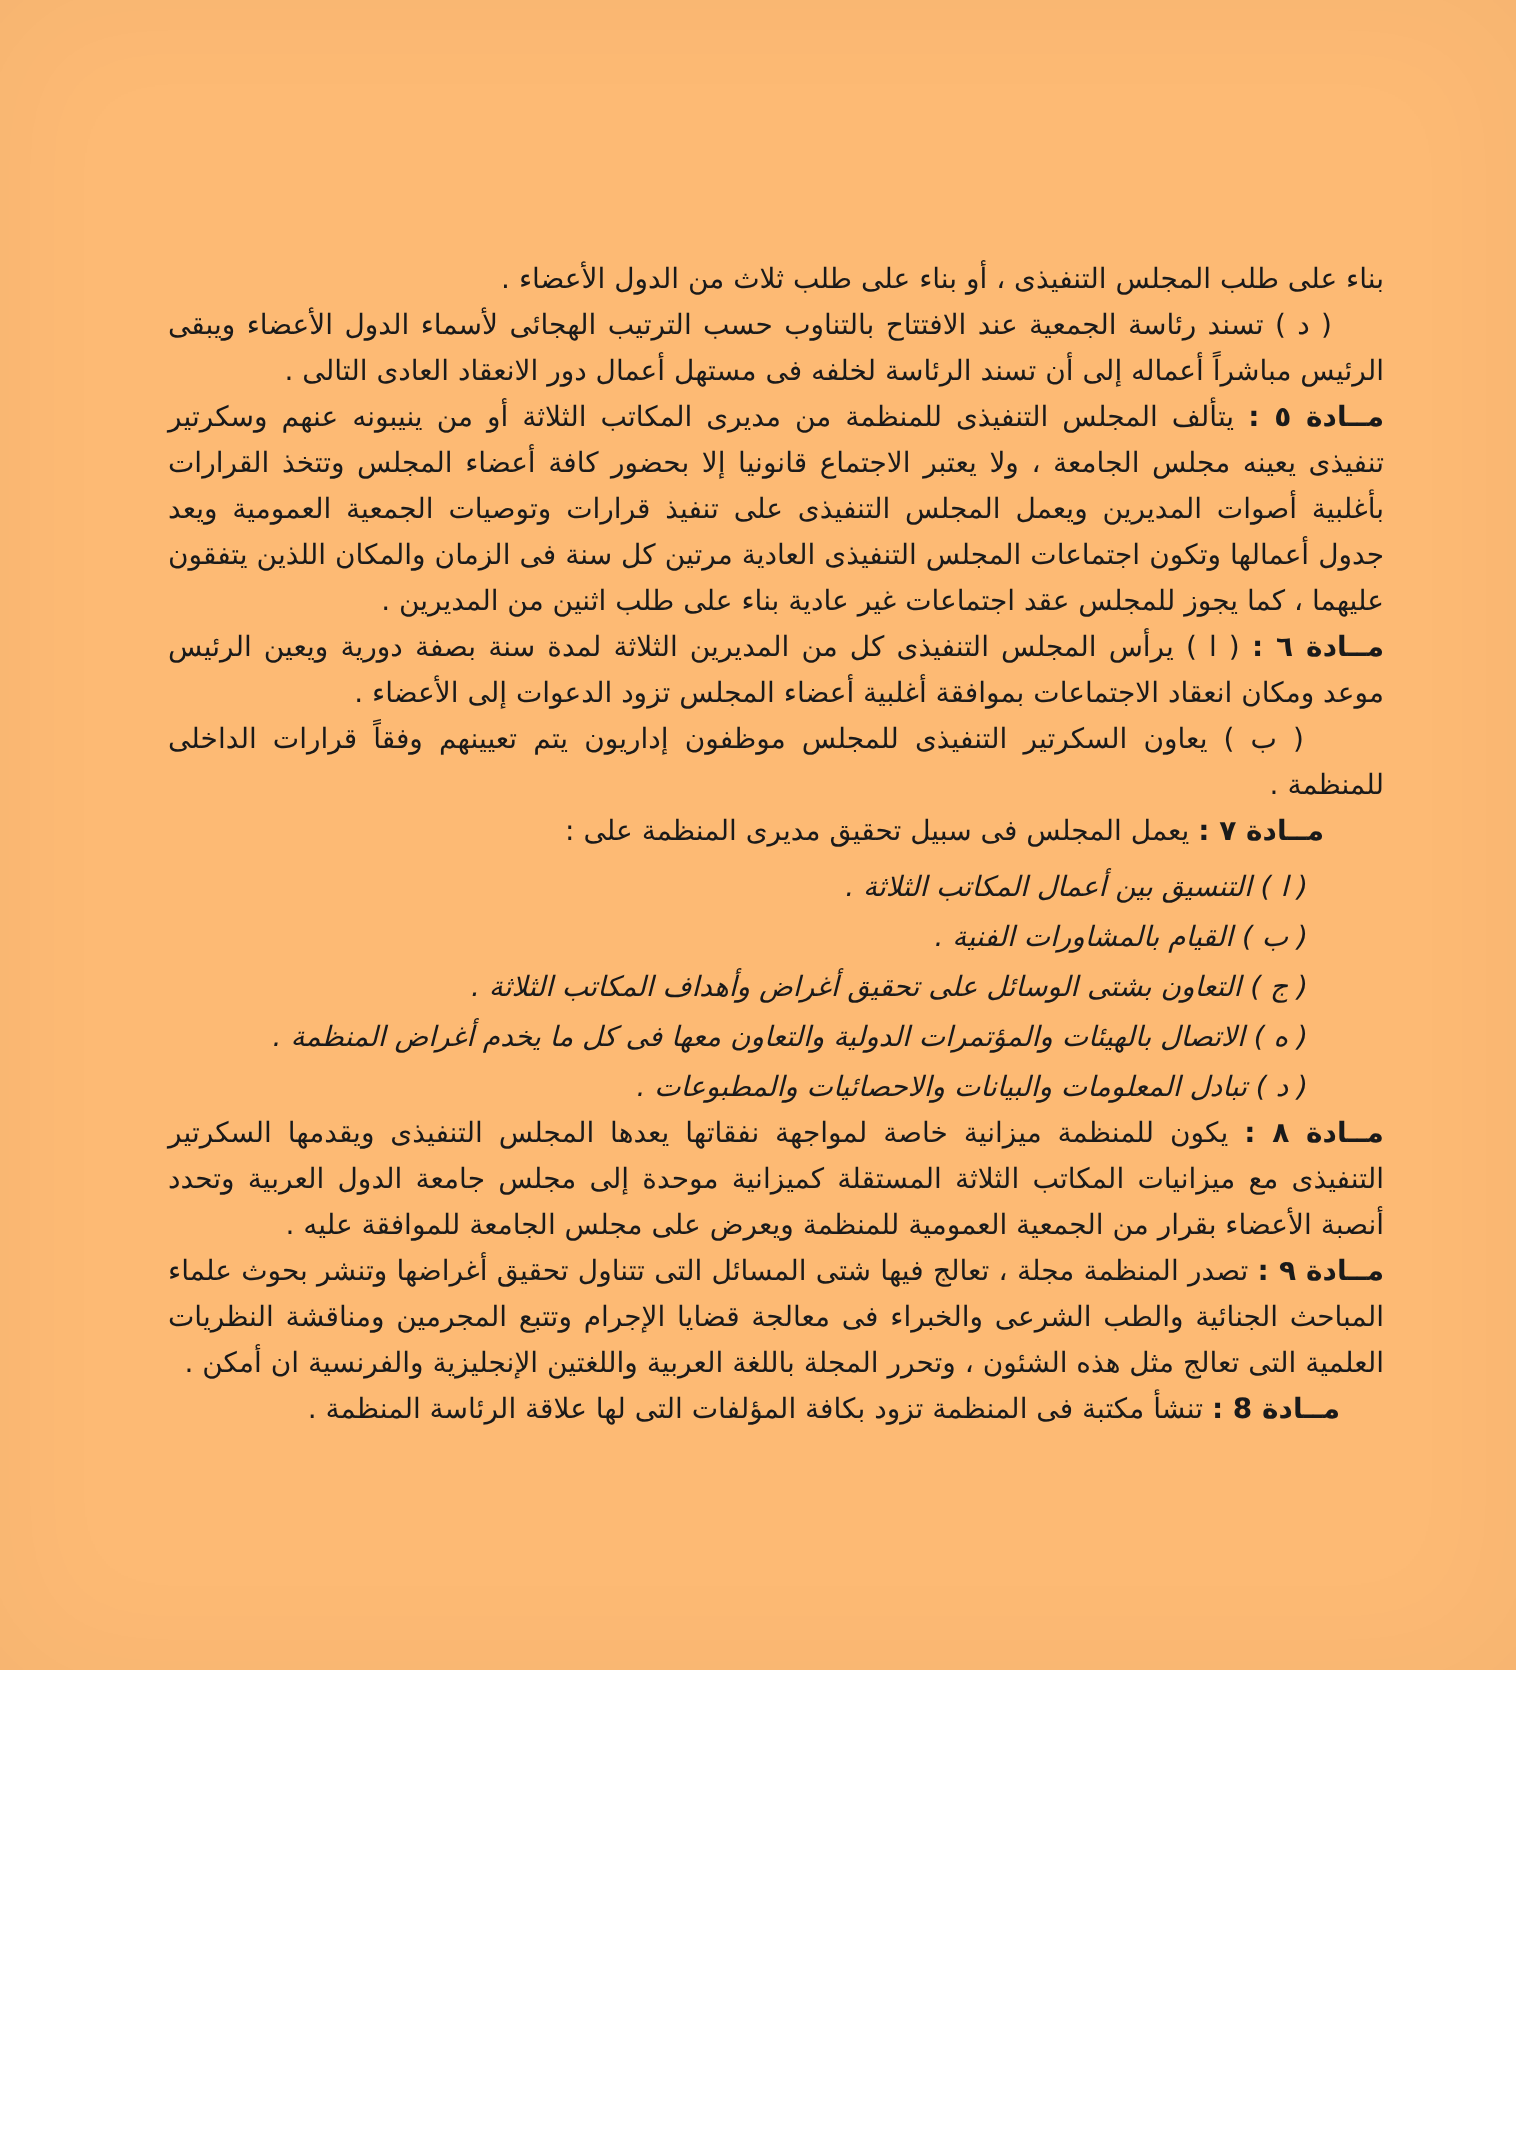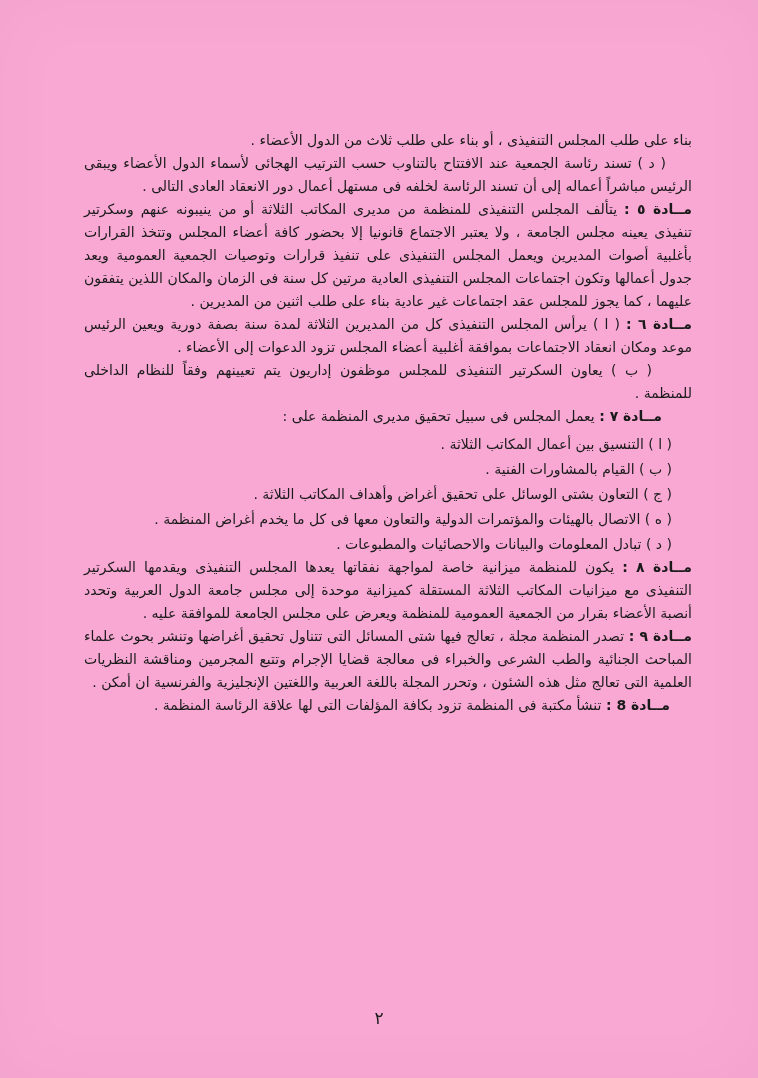--- a/index.html
+++ b/index.html
@@ -3,22 +3,22 @@
 <meta charset="utf-8">
 <style>
   html, body {
     margin: 0;
     padding: 0;
     background: #ffffff;
   }
   .page {
     position: relative;
     width: 758px;
-    height: 1078px;
-    background: #f9a8d4;
+    height: 835px;
+    background: #fdba74;
     box-shadow: inset 0 0 70px rgba(0,0,0,0.035);
     overflow: hidden;
     color: #1a1a1a;
     font-family: "DejaVu Sans", sans-serif;
   }
   .content {
     position: absolute;
     top: 129px;
     right: 66px;
     left: 84px;
@@ -36,21 +36,21 @@
 
   .article-label { font-weight: bold; }
 
   .p-art5 { margin-top: 27px; }
 
   .p-art6 { margin-top: 7px; }
   .p-art6-sub { margin-top: 0; text-indent: 40px; }
 
   .p-art7 { margin-top: 15px; text-indent: 30px; }
 
-  .list { margin: 5px 20px 0 0; }
+  .list { margin: 5px 38px 0 0; font-style: italic; }
   .list p { margin-top: 2px; }
 
   .p-art8 { margin-top: 18px; }
   .p-art9 { margin-top: 12px; }
   .p-art10 { margin-top: 21px; text-indent: 22px; }
 
   .page-number {
     position: absolute;
     top: 1008px;
     left: 0;
@@ -73,21 +73,21 @@
 
     <p class="p-art5">
       <span class="article-label">مــادة ٥ :</span>
       <span>يتألف المجلس التنفيذى للمنظمة من مديرى المكاتب الثلاثة أو من ينيبونه عنهم وسكرتير تنفيذى يعينه مجلس الجامعة ، ولا يعتبر الاجتماع قانونيا إلا بحضور كافة أعضاء المجلس وتتخذ القرارات بأغلبية أصوات المديرين ويعمل المجلس التنفيذى على تنفيذ قرارات وتوصيات الجمعية العمومية ويعد جدول أعمالها وتكون اجتماعات المجلس التنفيذى العادية مرتين كل سنة فى الزمان والمكان اللذين يتفقون عليهما ، كما يجوز للمجلس عقد اجتماعات غير عادية بناء على طلب اثنين من المديرين .</span>
     </p>
 
     <p class="p-art6">
       <span class="article-label">مــادة ٦ :</span>
       <span>( ا ) يرأس المجلس التنفيذى كل من المديرين الثلاثة لمدة سنة بصفة دورية ويعين الرئيس موعد ومكان انعقاد الاجتماعات بموافقة أغلبية أعضاء المجلس تزود الدعوات إلى الأعضاء .</span>
     </p>
-    <p class="p-art6-sub">( ب ) يعاون السكرتير التنفيذى للمجلس موظفون إداريون يتم تعيينهم وفقاً للنظام الداخلى للمنظمة .</p>
+    <p class="p-art6-sub">( ب ) يعاون السكرتير التنفيذى للمجلس موظفون إداريون يتم تعيينهم وفقاً قرارات الداخلى للمنظمة .</p>
 
     <p class="p-art7">
       <span class="article-label">مــادة ٧ :</span>
       <span>يعمل المجلس فى سبيل تحقيق مديرى المنظمة على :</span>
     </p>
     <div class="list">
       <p>( ا ) التنسيق بين أعمال المكاتب الثلاثة .</p>
       <p>( ب ) القيام بالمشاورات الفنية .</p>
       <p>( ج ) التعاون بشتى الوسائل على تحقيق أغراض وأهداف المكاتب الثلاثة .</p>
       <p>( ه ) الاتصال بالهيئات والمؤتمرات الدولية والتعاون معها فى كل ما يخدم أغراض المنظمة .</p>

